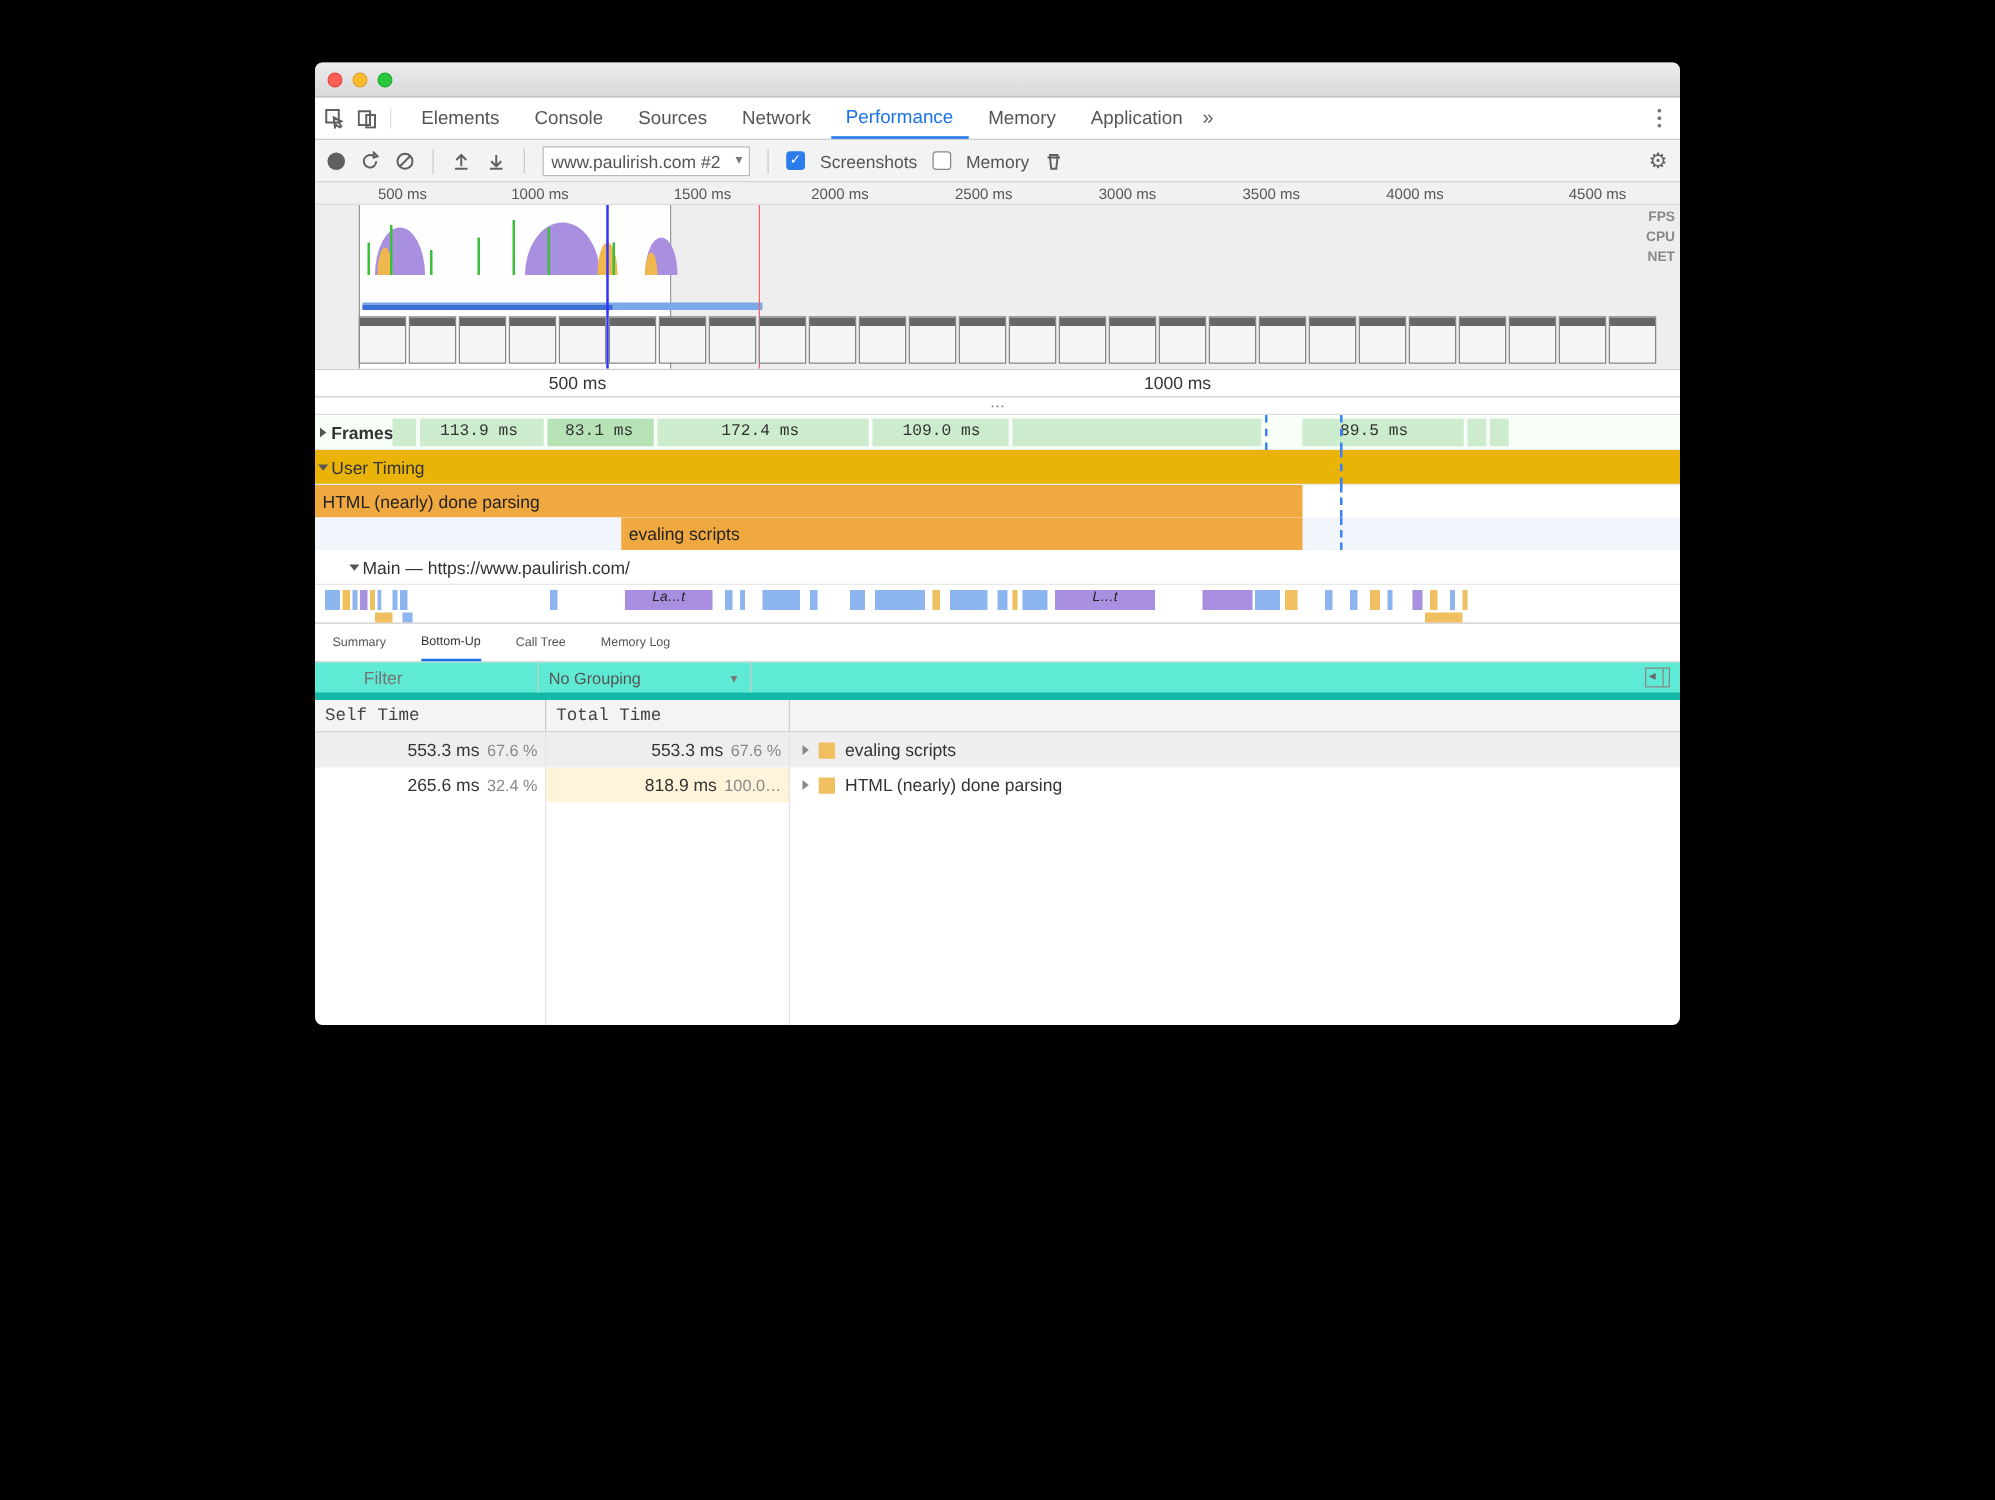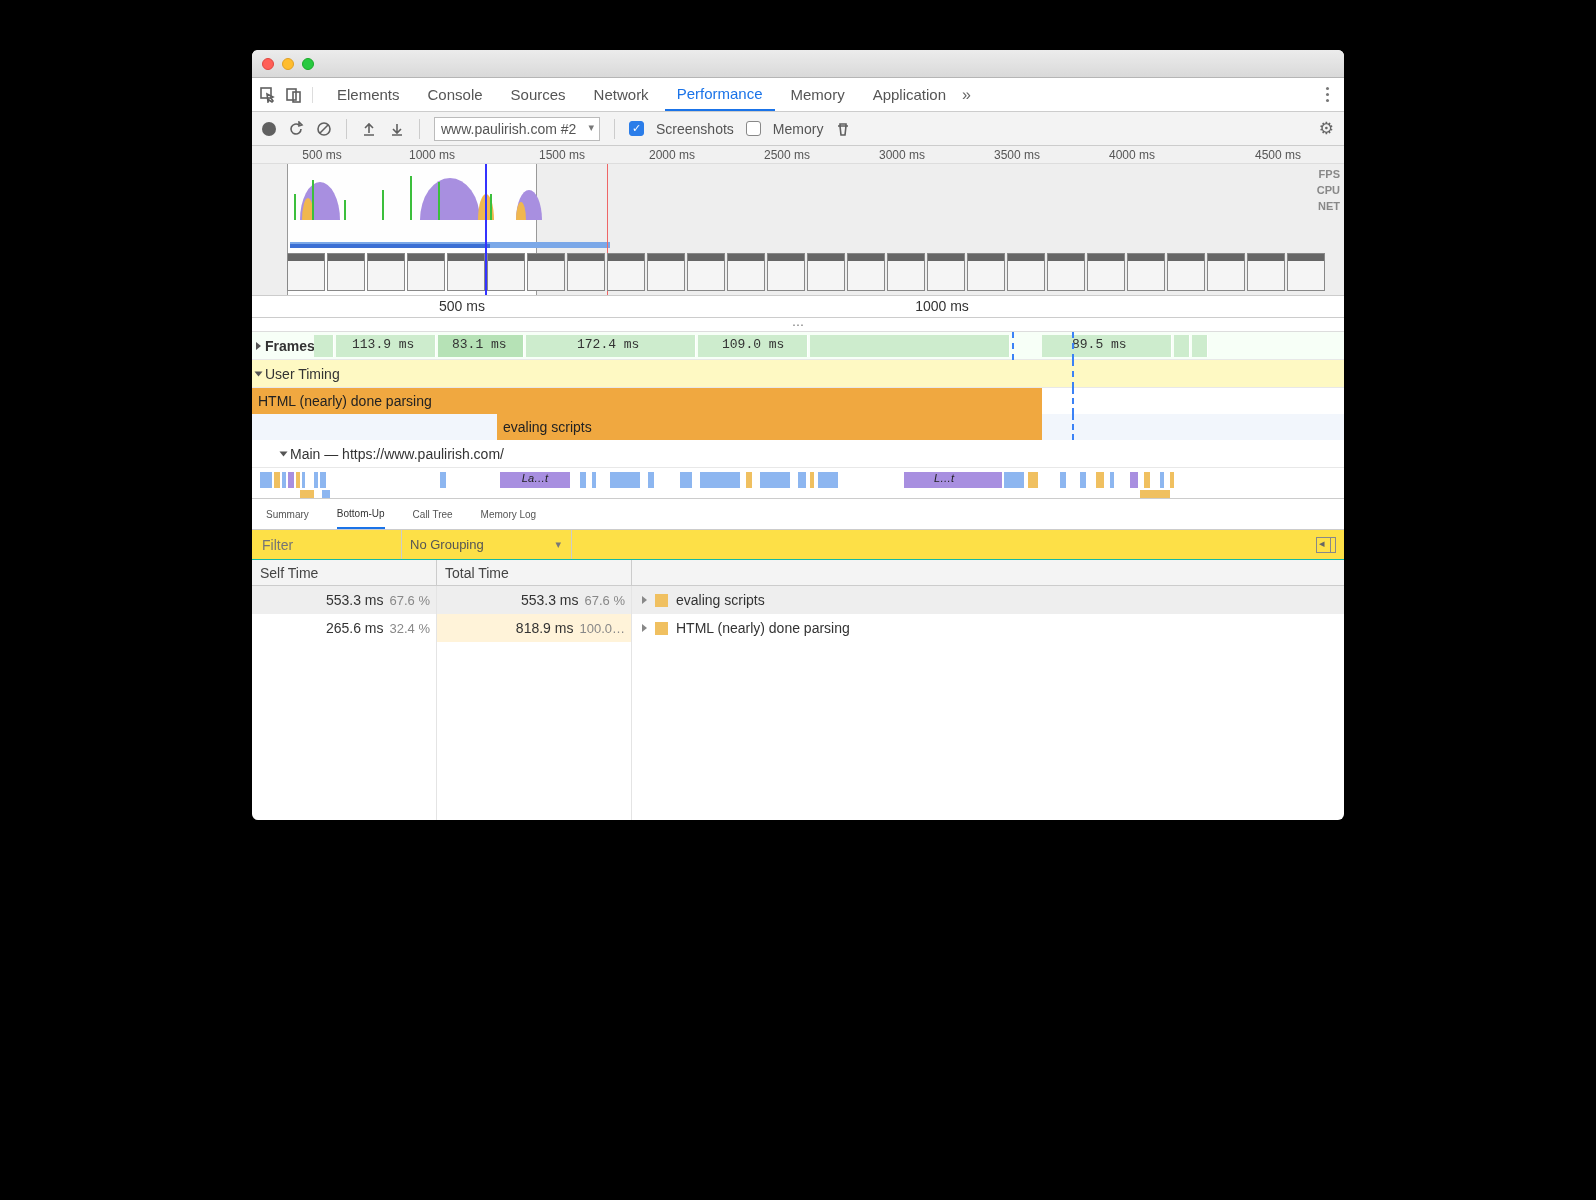--- a/index.html
+++ b/index.html
@@ -124,47 +124,47 @@
   .ruler span { position:absolute; top:2px; transform:translateX(-50%);}
   .dots { height:14px; text-align:center; color:#777; border-bottom:1px solid #ddd; font-size:12px;}
   
   .row { display:flex; align-items:center; height:28px; border-bottom:1px solid #e8e8e8; position:relative; font-size:14px; background:#fff;}
   .row .hdr { display:flex; align-items:center; gap:4px; padding-left:4px; min-width:0;}
   .tri { display:inline-block; width:0; height:0; border-left:5px solid #555; border-top:4px solid transparent; border-bottom:4px solid transparent;}
   .tri.down { transform:rotate(90deg);}
   .frames-row { background:#f7fff7;}
   .frames-row .fblock { position:absolute; top:3px; height:22px; background:#cdeccd; border-right:1px solid #fff;}
   .frames-row .flabel { position:absolute; top:5px; font-size:13px;font-family:Liberation Mono, monospace;}
-  .ut-row { background:#fef9c3;}
+  .ut-row { background:#eab308;}
   .orange-row { height:26px; position:relative;}
   .orange { position:absolute; top:0; height:26px; background:#f0a840; color:#222; font-size:14px; padding-left:6px; line-height:26px;}
   .main-row { background:#fff;padding-left:25px;}
   .flame { position:relative; height:30px; margin-left:8px; margin-right:8px;}
   .flame i { position:absolute; top:4px; height:16px;}
   .flame .p { background:#a88fe0;}
   .flame .b { background:#8db6f0;}
   .flame .y { background:#f0c060;}
   .dash { position:absolute; top:0; width:0; border-left:2px dashed #3b82f6;}
   
   .dtabs {
     height:32px; display:flex; align-items:center; gap:28px; padding:0 14px;
     border-bottom:1px solid #ccc; font-size:10px; color:#555; border-top:1px solid #ccc;
   }
   .dtab { height:100%; display:flex; align-items:center; cursor:pointer;}
   .dtab.active { color:#333; font-weight:500; border-bottom:2px solid #1a73e8;}
   
-  .filterrow { height:30px; display:flex; align-items:center; border-bottom:1px solid #14b8a6; background:#fde047;}
+  .filterrow { height:30px; display:flex; align-items:center; border-bottom:6px solid #14b8a6; background:#5eead4;padding-left:29px;}
   .filterrow input { height:100%; border:none; border-right:1px solid #ccc; padding:0 10px; font-size:14px; width:150px; background:transparent; color:#555;}
   .group-sel { position:relative; width:170px; border-right:1px solid #ccc; height:100%; display:flex; align-items:center; padding-left:8px; color:#555;}
   .group-sel::after { content:"▾"; position:absolute; right:10px; color:#777; font-size:11px;}
   .sidebar-toggle { margin-left:auto; margin-right:8px; width:20px; height:16px; border:1px solid #888; position:relative;}
   .sidebar-toggle::before { content:""; position:absolute; right:4px; top:0; bottom:0; width:1px; background:#888;}
   .sidebar-toggle::after { content:"◂"; position:absolute; left:2px; top:-1px; font-size:11px; color:#666;}
   
-  .thead { height:26px; display:flex; border-bottom:1px solid #ccc; background:#f4f4f4; font-size:14px; color:#444;}
+  .thead { height:26px; display:flex; border-bottom:1px solid #ccc; background:#f4f4f4; font-size:14px; color:#444;font-family:Liberation Mono, monospace;}
   .thead > div { border-right:1px solid #ccc; display:flex; align-items:center; padding:0 8px;}
   .col-self { width:185px;}
   .col-total { width:195px;}
   .col-act { flex:1;}
   .trow { height:28px; display:flex; font-size:14px; align-items:center;}
   .trow.sel { background:#eee;}
   .cell { border-right:1px solid #e4e4e4; height:100%; display:flex; align-items:center; justify-content:flex-end; padding-right:6px;}
   .cell .pct { color:#888; margin-left:6px; font-size:13px;}
   .cell.ybg { background:#fff3d9;}
   .act { display:flex; align-items:center; gap:8px; padding-left:10px;}
@@ -389,21 +389,21 @@
     <i class="b" style="left:332px;width:4px;"></i>
     <i class="b" style="left:350px;width:30px;"></i>
     <i class="b" style="left:388px;width:6px;"></i>
     <i class="b" style="left:420px;width:12px;"></i>
     <i class="b" style="left:440px;width:40px;"></i>
     <i class="y" style="left:486px;width:6px;"></i>
     <i class="b" style="left:500px;width:30px;"></i>
     <i class="b" style="left:538px;width:8px;"></i>
     <i class="y" style="left:550px;width:4px;"></i>
     <i class="b" style="left:558px;width:20px;"></i>
-    <i class="p" style="left:644px;width:80px;font-size:11px;color:#222;text-align:center;">L…t</i>
+    <i class="p" style="left:584px;width:80px;font-size:11px;color:#222;text-align:center;">L…t</i>
     <i class="p" style="left:702px;width:40px;"></i>
     <i class="b" style="left:744px;width:20px;"></i>
     <i class="y" style="left:768px;width:10px;"></i>
     <i class="b" style="left:800px;width:6px;"></i>
     <i class="b" style="left:820px;width:6px;"></i>
     <i class="y" style="left:836px;width:8px;"></i>
     <i class="b" style="left:850px;width:4px;"></i>
     <i class="p" style="left:870px;width:8px;"></i>
     <i class="y" style="left:884px;width:6px;"></i>
     <i class="b" style="left:900px;width:4px;"></i>

